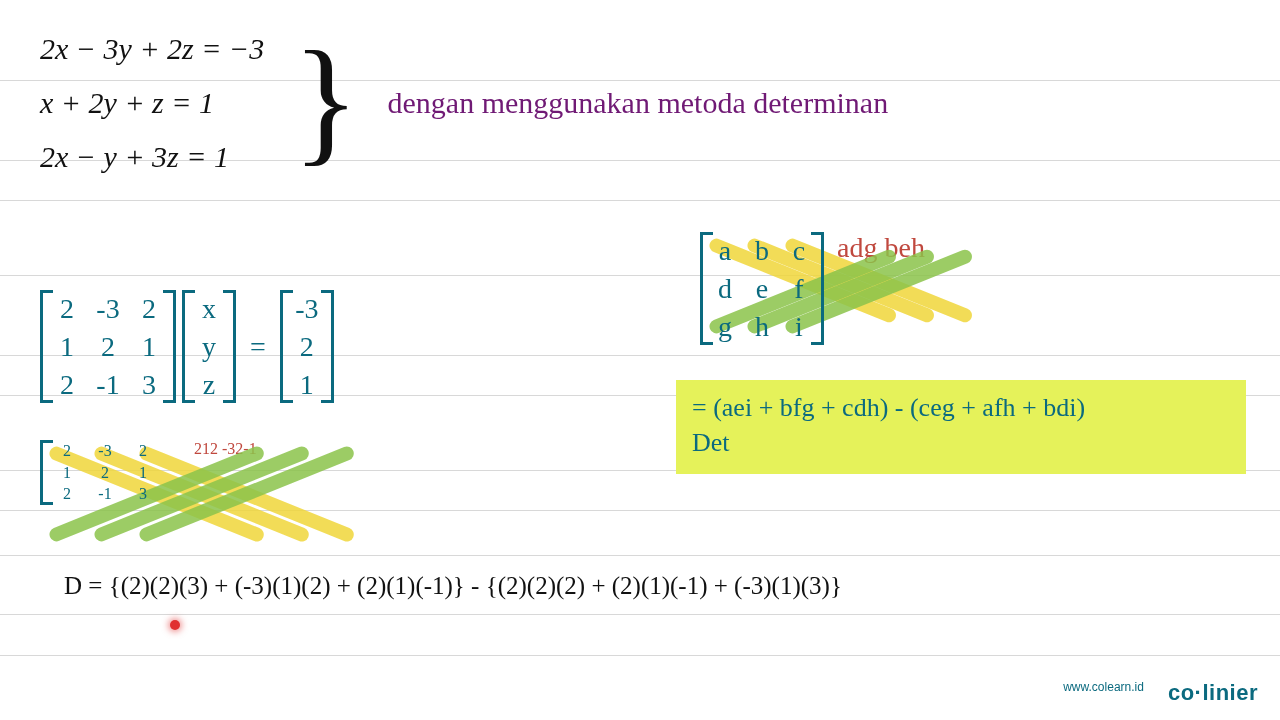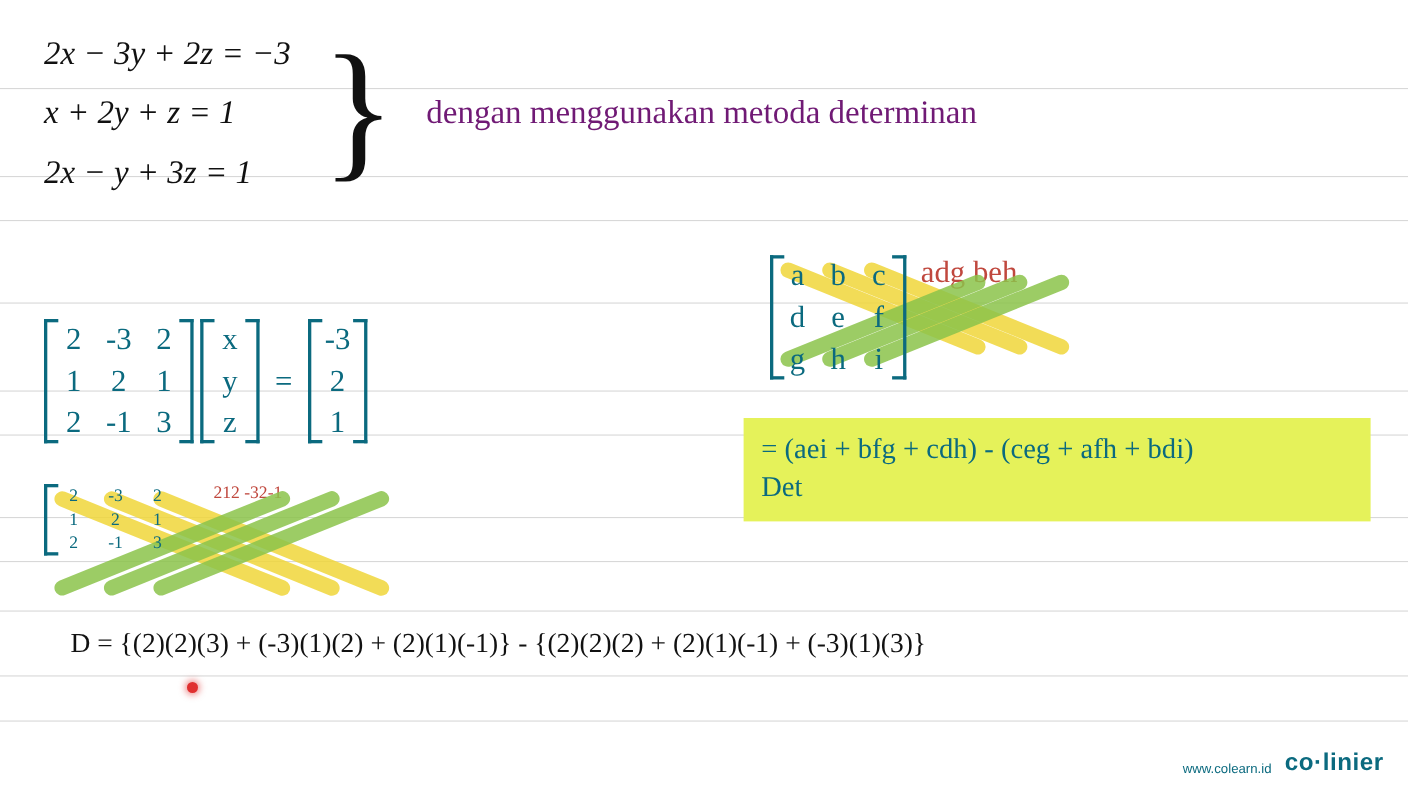--- a/index.html
+++ b/index.html
@@ -169,22 +169,22 @@
     width: 10px; height: 10px;
     background: #e03030;
     border-radius: 50%;
     box-shadow: 0 0 6px 2px rgba(224,48,48,0.5);
   }
   .footer {
     position: absolute;
     right: 22px;
     bottom: 14px;
     display: flex;
-    align-items: flex-end;
-    gap: 12px;
+    align-items: flex-start;
+    gap: 24px;
   }
   .footer .url {
     font-size: 12px;
     color: #0b6a7f;
     font-family: Arial, sans-serif;
   }
   .footer .logo {
     font-size: 22px;
     color: #0b6a7f;
     font-family: Arial, sans-serif;

